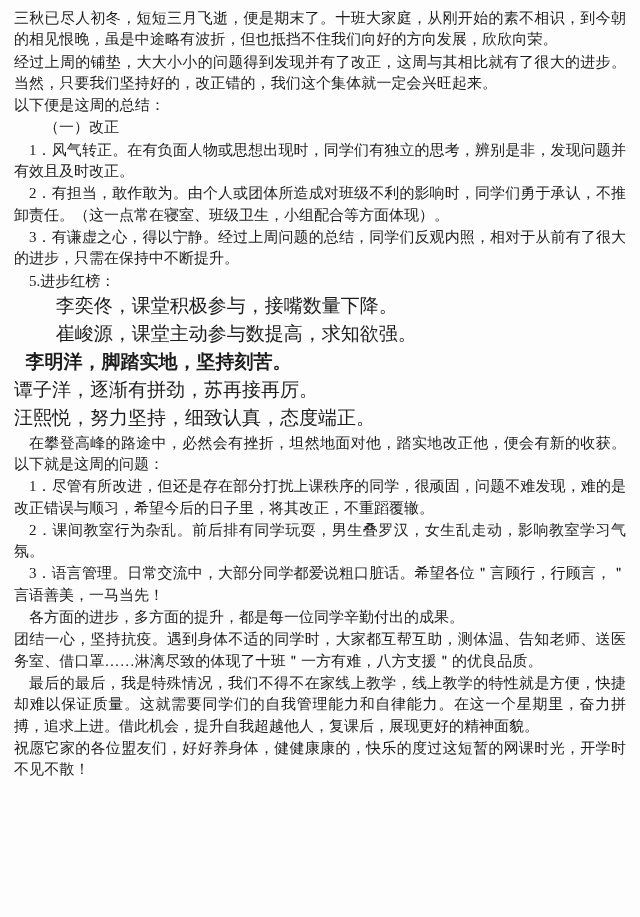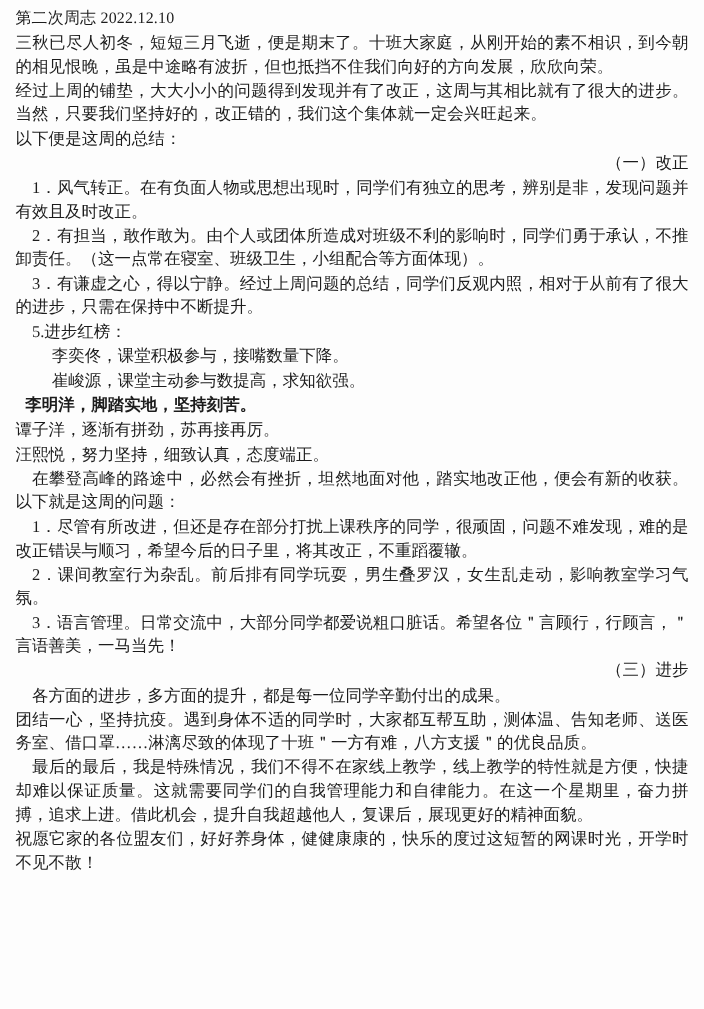--- a/index.html
+++ b/index.html
@@ -34,49 +34,47 @@
     text-align: justify;
     text-justify: inter-ideograph;
     letter-spacing: 0.1px;
   }
   p.indent1 { text-indent: 0; }
   .heading {
     font-size: 15px;
     line-height: 1.42;
     margin: 0 0 1px 0;
     text-indent: 2em;
-    text-align: right;
   }
   .sub-item {
     font-size: 15px;
     line-height: 1.42;
     margin: 0 0 1px 0;
     text-indent: 1em;
     text-align: justify;
   }
   .name-line {
-    font-size: 15px;
+    font-size: 19px;
     line-height: 1.42;
     margin: 0 0 1px 0;
     text-indent: 2.2em;
   }
   .name-line.flush {
     text-indent: 0.6em;
     font-weight: bold;
   }
   .name-line.flush0 {
     text-indent: 0;
   }
 </style>
 </head>
 <body>
 
 <div class="page">
 
-  <div class="doc-title">第二次周志 2022.12.10</div>
 
   <div>
     <p class="para indent1">三秋已尽人初冬，短短三月飞逝，便是期末了。十班大家庭，从刚开始的素不相识，到今朝的相见恨晚，虽是中途略有波折，但也抵挡不住我们向好的方向发展，欣欣向荣。</p>
     <p class="para indent1">经过上周的铺垫，大大小小的问题得到发现并有了改正，这周与其相比就有了很大的进步。当然，只要我们坚持好的，改正错的，我们这个集体就一定会兴旺起来。</p>
     <p class="para indent1">以下便是这周的总结：</p>
 
     <p class="heading">（一）改正</p>
     <p class="sub-item">1．风气转正。在有负面人物或思想出现时，同学们有独立的思考，辨别是非，发现问题并有效且及时改正。</p>
     <p class="sub-item">2．有担当，敢作敢为。由个人或团体所造成对班级不利的影响时，同学们勇于承认，不推卸责任。（这一点常在寝室、班级卫生，小组配合等方面体现）。</p>
     <p class="sub-item">3．有谦虚之心，得以宁静。经过上周问题的总结，同学们反观内照，相对于从前有了很大的进步，只需在保持中不断提升。</p>
@@ -86,20 +84,19 @@
     <p class="name-line">崔峻源，课堂主动参与数提高，求知欲强。</p>
     <p class="name-line flush">李明洋，脚踏实地，坚持刻苦。</p>
     <p class="name-line flush0">谭子洋，逐渐有拼劲，苏再接再厉。</p>
     <p class="name-line flush0">汪熙悦，努力坚持，细致认真，态度端正。</p>
 
     <p class="sub-item">在攀登高峰的路途中，必然会有挫折，坦然地面对他，踏实地改正他，便会有新的收获。以下就是这周的问题：</p>
     <p class="sub-item">1．尽管有所改进，但还是存在部分打扰上课秩序的同学，很顽固，问题不难发现，难的是改正错误与顺习，希望今后的日子里，将其改正，不重蹈覆辙。</p>
     <p class="sub-item">2．课间教室行为杂乱。前后排有同学玩耍，男生叠罗汉，女生乱走动，影响教室学习气氛。</p>
     <p class="sub-item">3．语言管理。日常交流中，大部分同学都爱说粗口脏话。希望各位＂言顾行，行顾言，＂言语善美，一马当先！</p>
 
-    <p class="heading">（三）进步</p>
     <p class="sub-item">各方面的进步，多方面的提升，都是每一位同学辛勤付出的成果。</p>
     <p class="para indent1">团结一心，坚持抗疫。遇到身体不适的同学时，大家都互帮互助，测体温、告知老师、送医务室、借口罩……淋漓尽致的体现了十班＂一方有难，八方支援＂的优良品质。</p>
     <p class="sub-item">最后的最后，我是特殊情况，我们不得不在家线上教学，线上教学的特性就是方便，快捷却难以保证质量。这就需要同学们的自我管理能力和自律能力。在这一个星期里，奋力拼搏，追求上进。借此机会，提升自我超越他人，复课后，展现更好的精神面貌。</p>
     <p class="para indent1">祝愿它家的各位盟友们，好好养身体，健健康康的，快乐的度过这短暂的网课时光，开学时不见不散！</p>
   </div>
 
 </div>
 
 </body></html>

